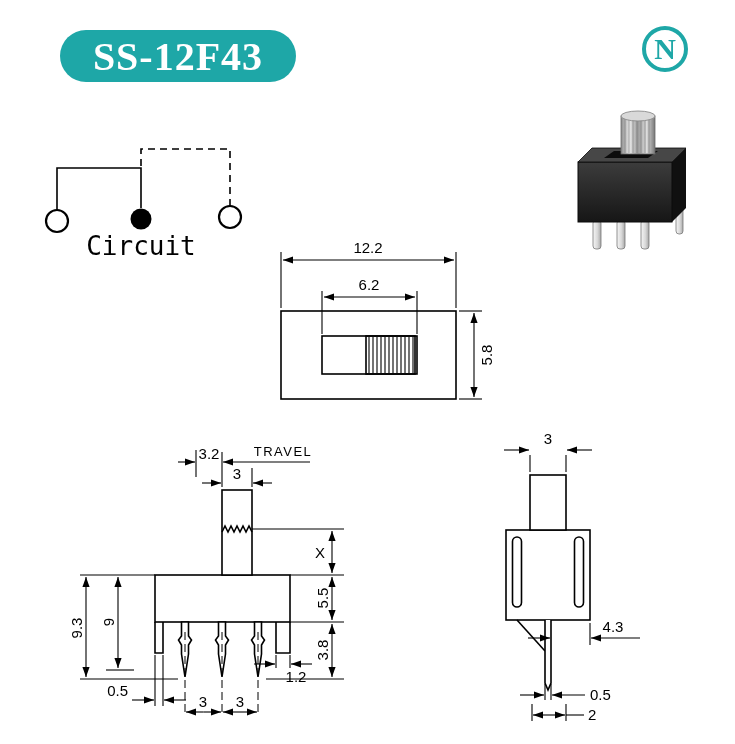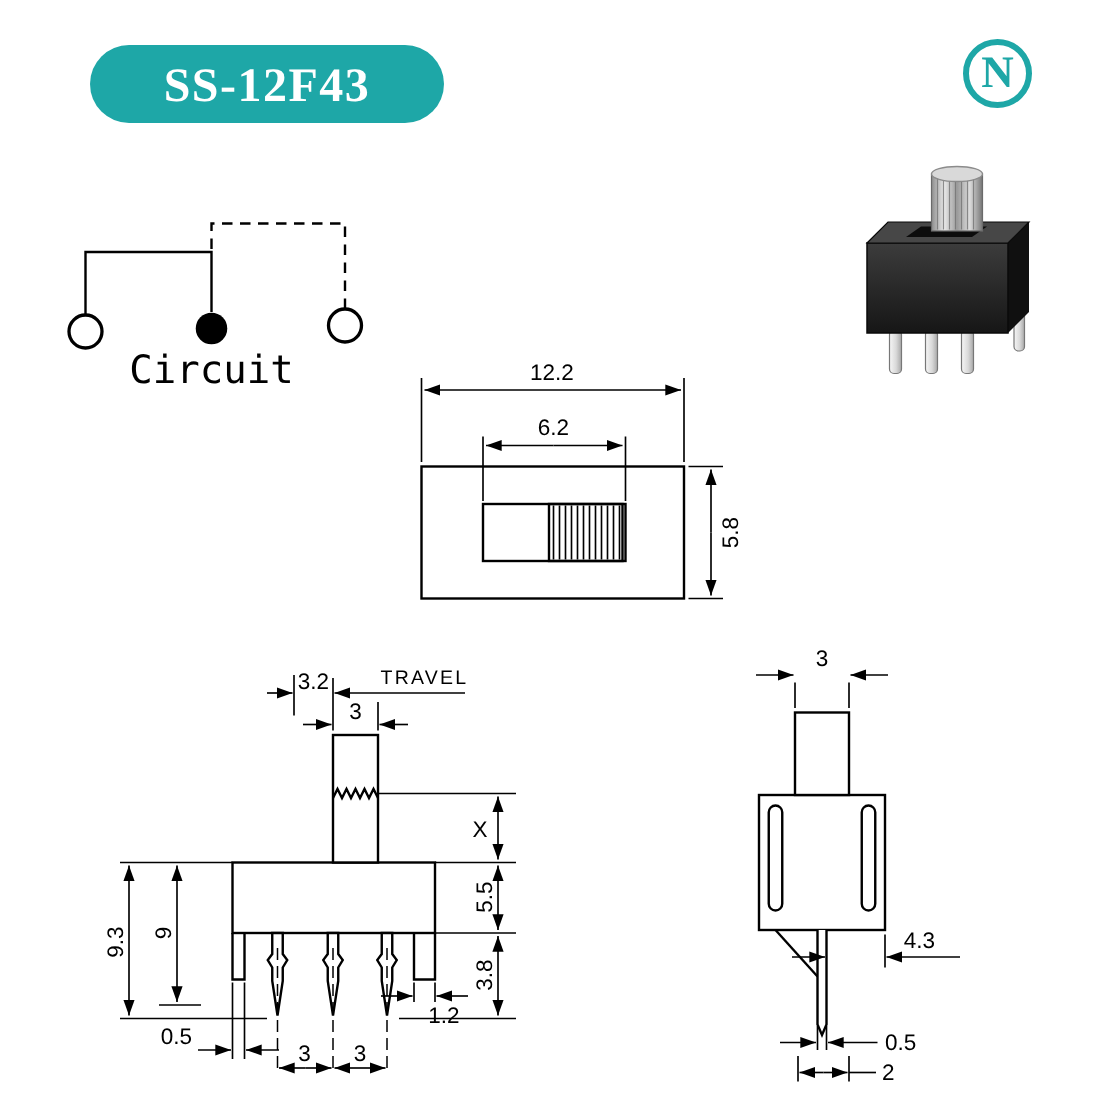--- a/index.html
+++ b/index.html
@@ -2,21 +2,21 @@
 <html style="--accent: #1ea7a7;"><head>
 <meta charset="utf-8">
 <style>
   html,body{margin:0;padding:0;background:#fff;}
   .canvas{position:relative;width:735px;height:744px;background:#ffffff;overflow:hidden;
           font-family:"Liberation Sans",sans-serif;}
   .badge{position:absolute;left:60px;top:30px;width:236px;height:52px;
          background:var(--accent,#1ea7a7);border-radius:26px;
          display:flex;align-items:center;justify-content:center;}
   .badge span{color:#fff;font-family:"Liberation Serif",serif;font-weight:bold;
-              font-size:32px;letter-spacing:1px;}
+              font-size:40px;letter-spacing:1px;}
   .logo{position:absolute;left:642px;top:26px;width:46px;height:46px;box-sizing:border-box;
         border:4px solid var(--accent,#1ea7a7);border-radius:50%;
         display:flex;align-items:center;justify-content:center;}
   .logo span{color:var(--accent,#1ea7a7);font-family:"Liberation Serif",serif;
              font-weight:bold;font-size:30px;line-height:1;}
   svg{position:absolute;left:0;top:0;}
   svg text{font-family:"Liberation Sans",sans-serif;font-size:15px;fill:#000;}
   svg text.circuit-label{font-family:"DejaVu Sans Mono",monospace;font-size:26px;}
   svg text.travel{font-size:13px;letter-spacing:1.5px;}
   .obj{stroke:#000;stroke-width:1.6;fill:none;}

